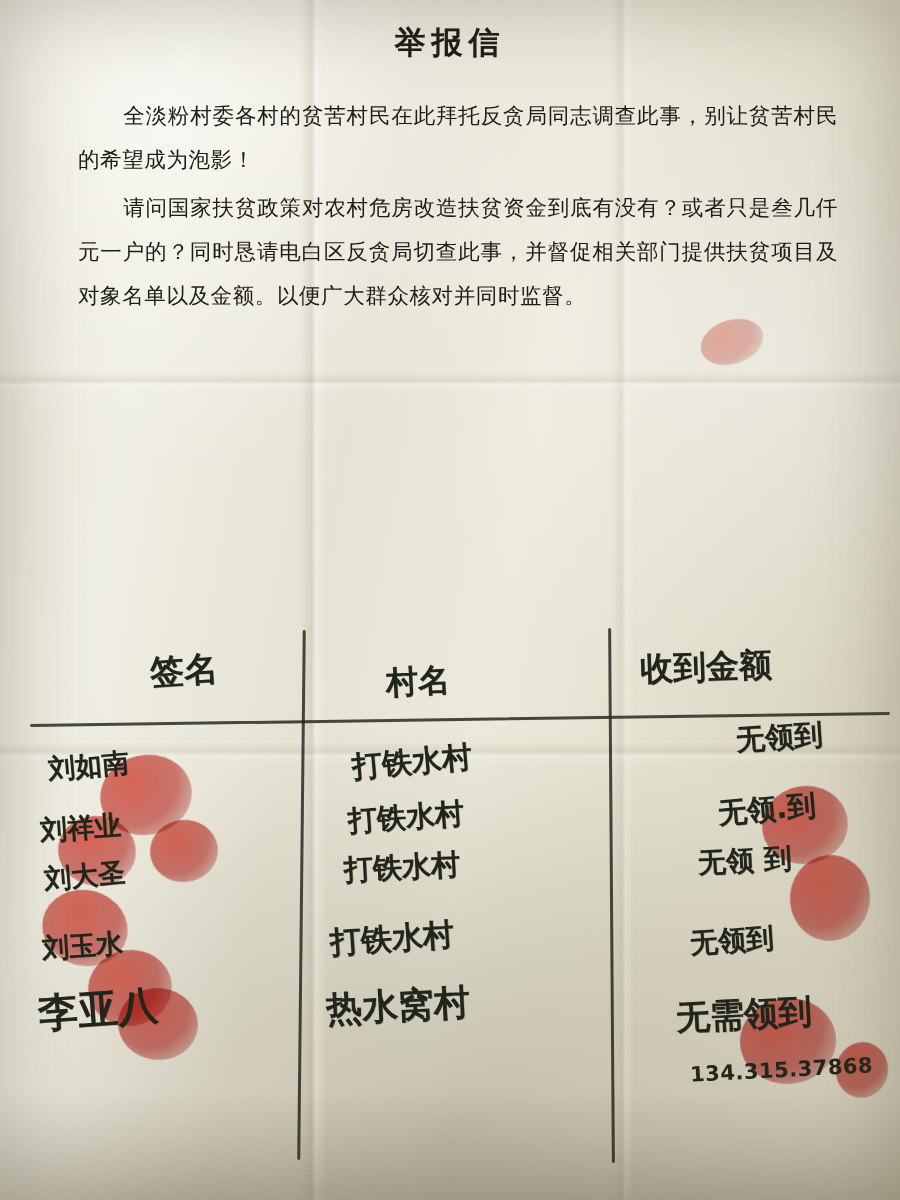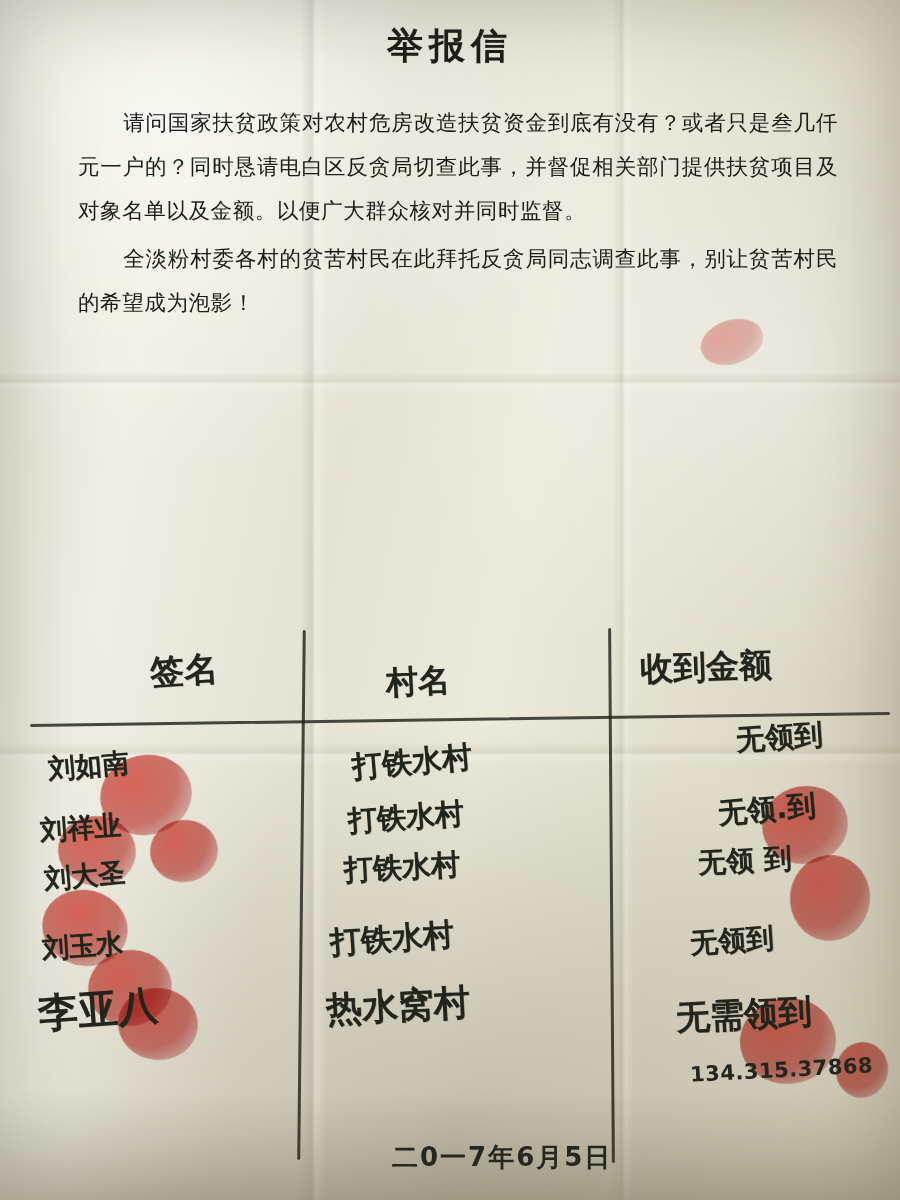--- a/index.html
+++ b/index.html
@@ -56,21 +56,21 @@
   }
 
   
   .letter {
     position: absolute;
     left: 0; top: 0; width: 900px;
     color: #1c1b17;
   }
   .title {
     text-align: center;
-    font-size: 36px;
+    font-size: 31px;
     font-weight: bold;
     letter-spacing: 6px;
     margin-top: 22px;
     text-shadow: 0 0 1px rgba(0,0,0,0.25);
   }
   .body {
     margin: 30px 62px 0 78px;
     font-size: 21.5px;
     line-height: 44px;
     letter-spacing: 0.6px;
@@ -146,22 +146,22 @@
   <div class="paper"></div>
   <div class="crease v1"></div>
   <div class="crease v2"></div>
   <div class="crease h1"></div>
   <div class="crease h2"></div>
   <div class="crease corner"></div>
 
   <div class="letter">
     <div class="title">举报信</div>
     <div class="body">
+      <p>全淡粉村委各村的贫苦村民在此拜托反贪局同志调查此事，别让贫苦村民的希望成为泡影！</p>
       <p>请问国家扶贫政策对农村危房改造扶贫资金到底有没有？或者只是叁几仟元一户的？同时恳请电白区反贪局切查此事，并督促相关部门提供扶贫项目及对象名单以及金额。以便广大群众核对并同时监督。</p>
-      <p>全淡粉村委各村的贫苦村民在此拜托反贪局同志调查此事，别让贫苦村民的希望成为泡影！</p>
     </div>
   </div>
 
   <div class="table-area">
 
     <div class="line v" style="left:300px; top:10px; height:530px; transform:rotate(0.6deg);"></div>
     <div class="line v" style="left:610px; top:8px; height:535px; transform:rotate(-0.4deg);"></div>
 
     <div class="line h" style="left:30px; top:98px; width:860px; transform:rotate(-0.8deg);"></div>
   </div>
@@ -195,16 +195,15 @@
   <div class="hw ink" style="left:330px; top:918px; font-size:31px; transform:rotate(-4deg);">打铁水村</div>
   <div class="hw ink" style="left:326px; top:982px; font-size:36px; transform:rotate(-3deg);">热水窝村</div>
 
   <div class="hw ink" style="left:736px; top:718px; font-size:29px; transform:rotate(-4deg);">无领到</div>
   <div class="hw ink" style="left:718px; top:790px; font-size:29px; transform:rotate(-5deg);">无领.到</div>
   <div class="hw ink" style="left:698px; top:842px; font-size:28px; transform:rotate(-3deg);">无领 到</div>
   <div class="hw ink" style="left:690px; top:922px; font-size:28px; transform:rotate(-4deg);">无领到</div>
   <div class="hw ink" style="left:676px; top:992px; font-size:34px; transform:rotate(-3deg);">无需领到</div>
 
   <div class="phone">134.315.37868</div>
-  <div class="date">二0一7年6月5日</div>
 
   <div class="edge-shadow"></div>
 </div>
 
 </body></html>

